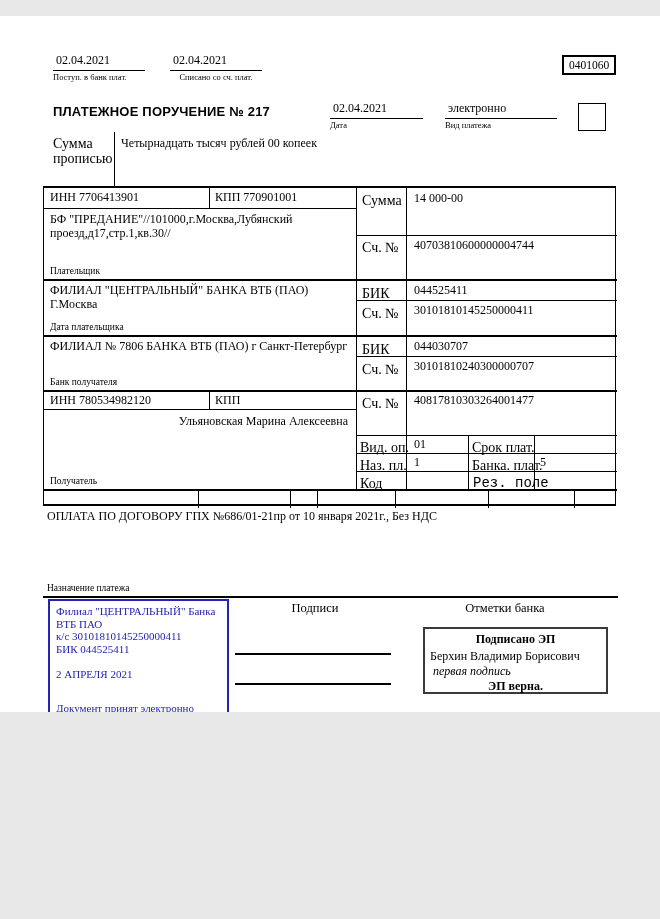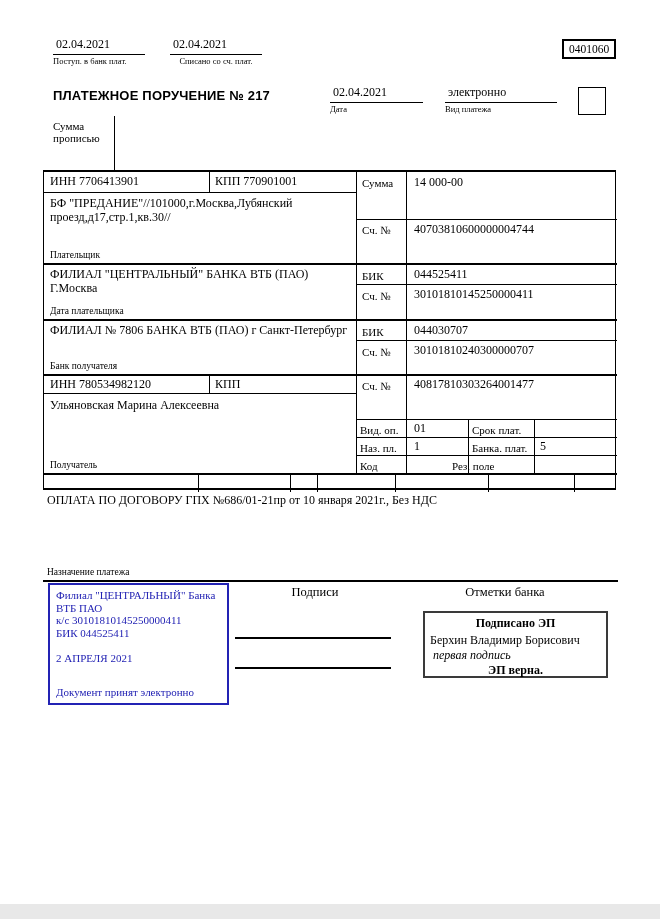--- a/index.html
+++ b/index.html
@@ -1,23 +1,23 @@
 <!DOCTYPE html>
 <html><head>
 <meta charset="utf-8">
 <style>
   * { margin:0; padding:0; box-sizing:border-box; }
   body { background:#e8e8e8; font-family:"Liberation Serif", serif; }
-  .page { position:relative; width:660px; height:904px; background:#fff; margin:0 auto;
+  .page { position:relative; width:660px; height:696px; background:#fff; margin:16px auto;
           color:#000; overflow:hidden;padding-left:28px; }
   .abs { position:absolute; }
   .val { font-size:12px; line-height:1.15; }
   .lbl-xs { font-size:8.5px; line-height:1.1; }
   .lbl-s  { font-size:9.5px; line-height:1.1; }
-  .lbl-m  { font-size:11px; line-height:1.1; }
+  .lbl-m  { font-size:14px; line-height:1.1; }
   .uline { border-bottom:1px solid #000; padding:0 3px 2px 3px; min-height:15px; }
   .title { font-family:"Liberation Sans", sans-serif; font-weight:bold; font-size:13px; letter-spacing:.2px; }
   .codebox { border:2px solid #000; font-size:11.5px; text-align:center; line-height:16px; }
   .checkbox { border:1px solid #000; background:#fff; }
   
   .hl { position:absolute; height:1px; background:#000; }
   .hl.thick { height:2px; }
   .vl { position:absolute; width:1px; background:#000; }
   .tbl { position:absolute; left:43px; top:170px; width:573px; height:320px;
          border:1px solid #000; border-top:2px solid #000; border-bottom:2px solid #000; }
@@ -58,20 +58,21 @@
     <div class="lbl-xs" style="margin-top:2px;">Дата</div>
   </div>
   <div class="abs" style="left:445px; top:86px; width:112px;">
     <div class="val uline">электронно</div>
     <div class="lbl-xs" style="margin-top:2px;">Вид платежа</div>
   </div>
   <div class="abs checkbox" style="left:578px; top:87px; width:28px; height:28px;"></div>
 
   <div class="abs lbl-m" style="left:53px; top:120px; width:56px;">Сумма прописью</div>
   <div class="abs vl" style="left:114px; top:116px; height:54px;"></div>
+  <div class="abs val" style="left:121px; top:121px; width:480px;">Четырнадцать тысяч рублей 00 копеек</div>
 
   <div class="tbl">
 
     <div class="hl" style="top:20px; left:0; width:312px;"></div>
     <div class="hl" style="top:47px; left:312px; width:261px;"></div>
     <div class="hl" style="top:112px; left:312px; width:261px;"></div>
     <div class="hl" style="top:168px; left:312px; width:261px;"></div>
     <div class="hl" style="top:221px; left:0; width:312px;"></div>
     <div class="hl" style="top:247px; left:312px; width:261px;"></div>
     <div class="hl" style="top:265px; left:312px; width:261px;"></div>
@@ -114,36 +115,36 @@
 
     <div class="txt val" style="left:6px; top:152px; width:298px;">ФИЛИАЛ № 7806 БАНКА ВТБ (ПАО) г Санкт-Петербург</div>
     <div class="txt lbl-s" style="left:6px; top:189px;">Банк получателя</div>
     <div class="txt lbl-m" style="left:318px; top:154px;">БИК</div>
     <div class="txt val" style="left:370px; top:152px;">044030707</div>
     <div class="txt lbl-m" style="left:318px; top:174px;">Сч. №</div>
     <div class="txt val" style="left:370px; top:172px;">30101810240300000707</div>
 
     <div class="txt val" style="left:6px; top:206px;">ИНН 780534982120</div>
     <div class="txt val" style="left:171px; top:206px;">КПП</div>
-    <div class="txt val" style="left:6px; top:227px; width:298px;">Ульяновская Марина Алексеевна</div>
+    <div class="txt val" style="left:6px; top:227px; width:298px;text-align:right;">Ульяновская Марина Алексеевна</div>
     <div class="txt lbl-s" style="left:6px; top:288px;">Получатель</div>
     <div class="txt lbl-m" style="left:318px; top:208px;">Сч. №</div>
     <div class="txt val" style="left:370px; top:206px;">40817810303264001477</div>
 
     <div class="txt lbl-m" style="left:316px; top:252px;">Вид. оп.</div>
     <div class="txt val" style="left:370px; top:250px;">01</div>
     <div class="txt lbl-m" style="left:428px; top:252px;">Срок плат.</div>
     <div class="txt val" style="left:496px; top:250px;"></div>
     <div class="txt lbl-m" style="left:316px; top:270px;">Наз. пл.</div>
     <div class="txt val" style="left:370px; top:268px;">1</div>
     <div class="txt lbl-m" style="left:428px; top:270px;">Банка. плат.</div>
     <div class="txt val" style="left:496px; top:268px;">5</div>
     <div class="txt lbl-m" style="left:316px; top:288px;">Код</div>
     <div class="txt val" style="left:370px; top:286px;"></div>
-    <div class="txt lbl-m" style="left:408px; top:288px;">Рез. поле</div>
+    <div class="txt lbl-m" style="left:429px; top:288px;font-family:Liberation Mono, monospace;">Рез. поле</div>
     <div class="txt val" style="left:496px; top:286px;"></div>
   </div>
 
   <div class="abs val" style="left:47px; top:494px; width:560px;">ОПЛАТА ПО ДОГОВОРУ ГПХ №686/01-21пр от 10 января 2021г., Без НДС</div>
   <div class="abs lbl-s" style="left:47px; top:567px;">Назначение платежа</div>
   <div class="abs" style="left:43px; top:580px; width:575px; height:2px; background:#000;"></div>
 
   <div class="stamp">
     <div>Филиал "ЦЕНТРАЛЬНЫЙ" Банка ВТБ ПАО</div>
     <div>к/с 30101810145250000411</div>

